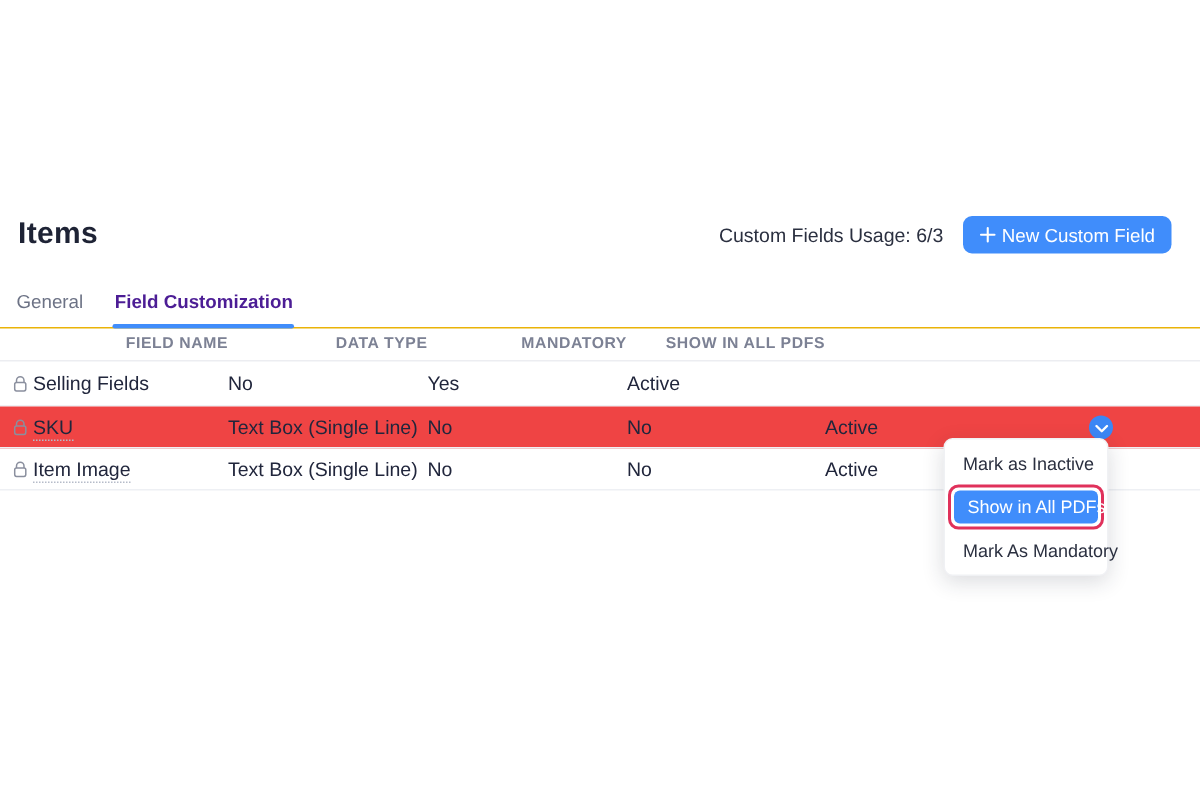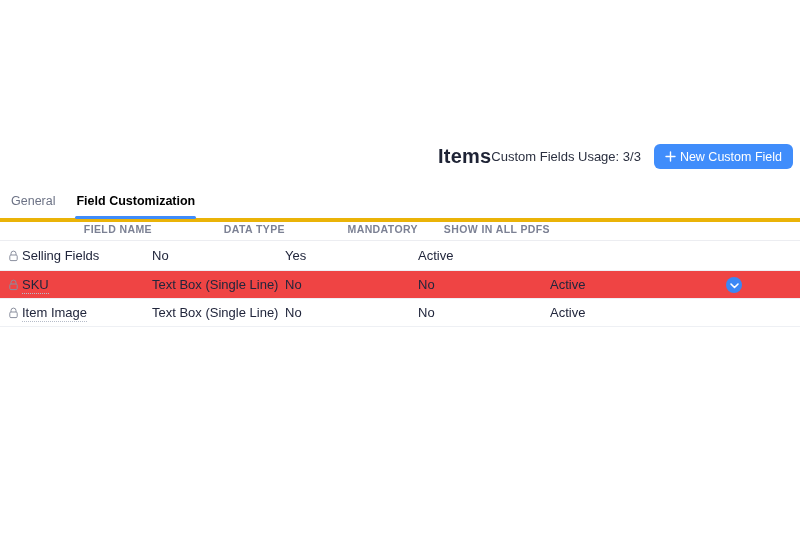--- a/index.html
+++ b/index.html
@@ -1,37 +1,37 @@
 <!DOCTYPE html>
 <html><head>
 <meta charset="utf-8">
 <style>
   * { margin:0; padding:0; box-sizing:border-box; }
   html,body { width:800px; height:533px; background:#ffffff;
               font-family:"Liberation Sans", sans-serif; color:#21263c; }
   .page { position:relative; width:800px; height:533px; overflow:hidden; background:#fff; }
 
   
-  .header-row { position:absolute; top:144px; left:0; right:0;
-                display:flex; align-items:center; justify-content:flex-end;
+  .header-row { position:absolute; top:144px; left:0; right:12px;
+                display:flex; align-items:center; justify-content:space-between;
                 padding:0 7px 0 12px; }
   .page-title { font-size:20px; font-weight:600; color:#1e2335; letter-spacing:.2px; }
   .header-right { display:flex; align-items:center; gap:13px; }
   .usage-label { font-size:13px; color:#2b3040; }
   .btn-primary { display:inline-flex; align-items:center; gap:4px;
                  background:#408dfb; color:#fff; border:none; border-radius:6px;
                  height:25px; padding:0 11px; font-size:12.5px;
                  font-family:inherit; cursor:pointer; }
   .btn-primary svg { display:block; }
 
   
   .tabs { position:absolute; top:194px; left:0; right:0; display:flex; gap:19px;
-          padding-left:10px; border-bottom:4px solid #eab308; }
+          padding-left:10px; border-bottom:1px solid #eab308; }
   .tab { position:relative; font-size:12.5px; color:#6c7285; padding:0 1px 10px 1px; cursor:pointer; }
-  .tab.active { color:#000000; font-weight:700; }
+  .tab.active { color:#4c1d95; font-weight:700; }
   .tab.active::after { content:""; position:absolute; left:0; right:0; bottom:-1px;
                        height:3px; background:#408dfb; border-radius:2px; }
 
   
   .table { position:absolute; top:217px; left:0; right:0; }
   .thead, .trow { display:grid;
                   grid-template-columns:22px 130px 133px 133px 132px 176px 1fr;
                   align-items:center; }
   .thead { height:24px; border-bottom:1px solid #ecedf1;text-align:right; }
   .th { font-size:10.5px; font-weight:700; color:#7c8194; letter-spacing:.4px;
@@ -57,21 +57,21 @@
                            height:22px; line-height:22px; padding:0 9px; }
 </style>
 </head>
 <body>
 
 <div class="page">
 
   <div class="header-row">
     <div class="page-title">Items</div>
     <div class="header-right">
-      <span class="usage-label">Custom Fields Usage: 3/3</span>
+      <span class="usage-label">Custom Fields Usage: 6/3</span>
       <button class="btn-primary">
         <span>
           <svg width="11" height="11" viewBox="0 0 11 11">
             <path d="M5.5 1v9M1 5.5h9" stroke="#ffffff" stroke-width="1.4" stroke-linecap="round"></path>
           </svg>
         </span>
         <span>New Custom Field</span>
       </button>
     </div>
   </div>
@@ -143,14 +143,21 @@
         <span class="dotted">Item Image</span>
       </div>
       <div>Text Box (Single Line)</div>
       <div>No</div>
       <div>No</div>
       <div>Active</div>
       <div class="action-cell"></div>
     </div>
   </div>
 
+  <div class="dropdown">
+    <div class="menu-item">Mark as Inactive</div>
+    <div class="hl-wrap">
+      <div class="menu-item highlighted">Show in All PDFs</div>
+    </div>
+    <div class="menu-item">Mark As Mandatory</div>
+  </div>
 
 </div>
 
 </body></html>

